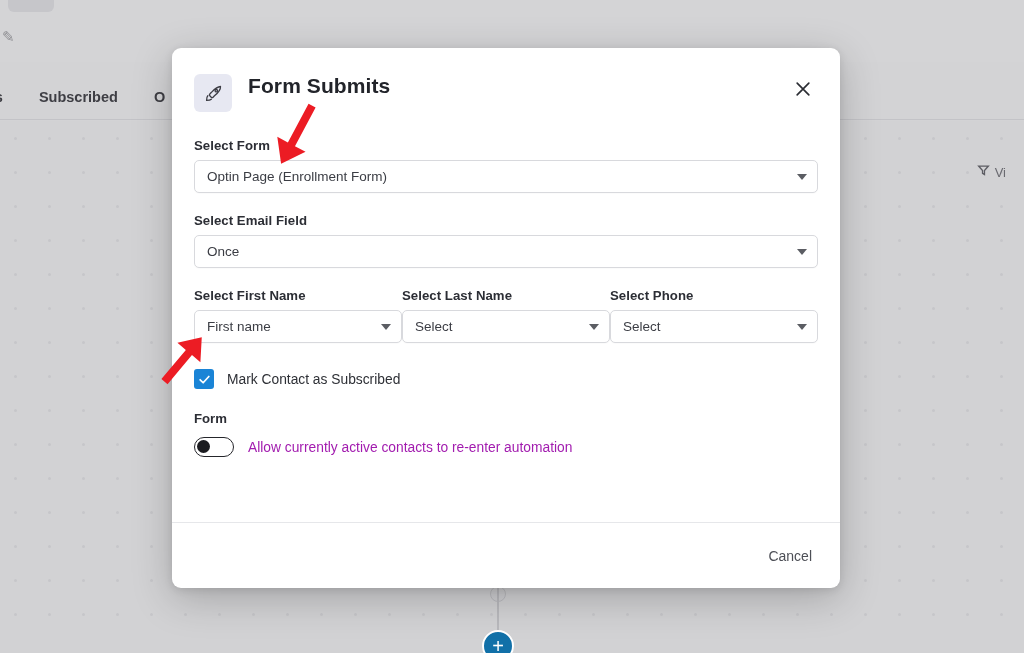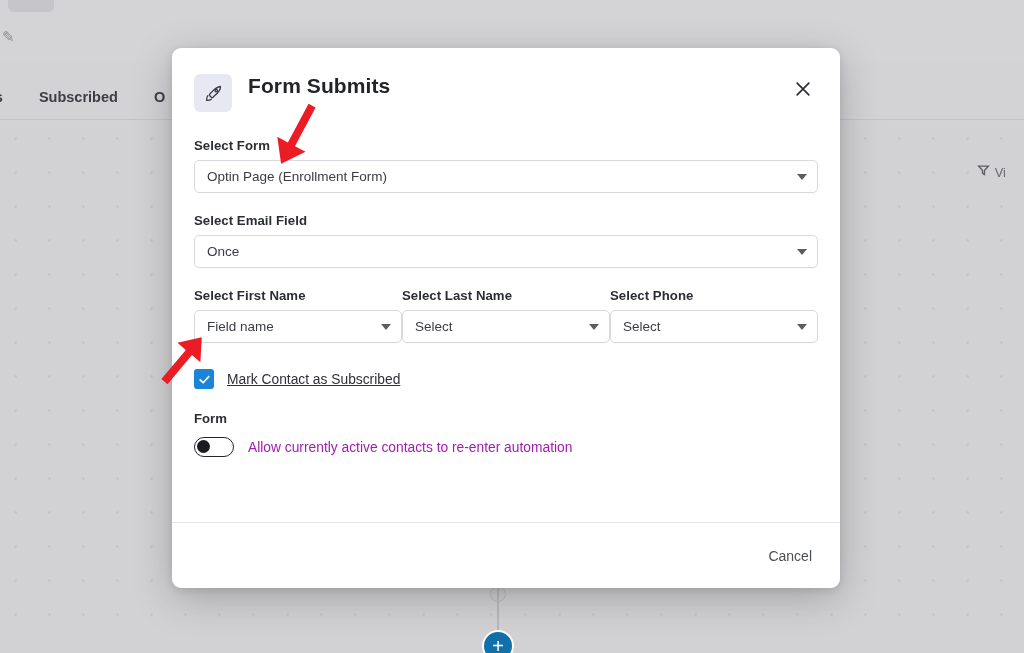--- a/index.html
+++ b/index.html
@@ -153,21 +153,21 @@
     display:flex; align-items:center; gap:13px;
     margin:26px 0 22px 0;
   }
   #subscribed-checkbox {
     width:20px; height:20px; border-radius:3px;
     background:#1a84d6;
     display:flex; align-items:center; justify-content:center;
     cursor:pointer; flex:0 0 auto;
   }
   #subscribed-checkbox svg { display:block; }
-  #checkbox-label { font-size:13.8px; color:#2e3036;text-decoration:underline; }
+  #checkbox-label { font-size:13.8px; color:#2e3036; }
 
   
   #runs-label {
     font-size:13.2px; font-weight:700; color:#2c2e35;
     margin-bottom:11px;
   }
   #runs-row { display:flex; align-items:center; gap:10px; margin-bottom:26px; }
   .radio-item { display:flex; align-items:center; gap:9px; cursor:pointer; }
   .radio-item + .radio-item { margin-left:21px; }
   .radio-outer {
@@ -739,21 +739,21 @@
       <div class="select-control">
         <span class="select-value">Once</span>
         <span class="caret"></span>
       </div>
     </div>
 
     <div id="triple-row">
       <div>
         <div class="field-label">Select First Name</div>
         <div class="select-control">
-          <span class="select-value">Field name</span>
+          <span class="select-value">First name</span>
           <span class="caret"></span>
         </div>
       </div>
       <div>
         <div class="field-label">Select Last Name</div>
         <div class="select-control">
           <span class="select-value">Select</span>
           <span class="caret"></span>
         </div>
       </div>

